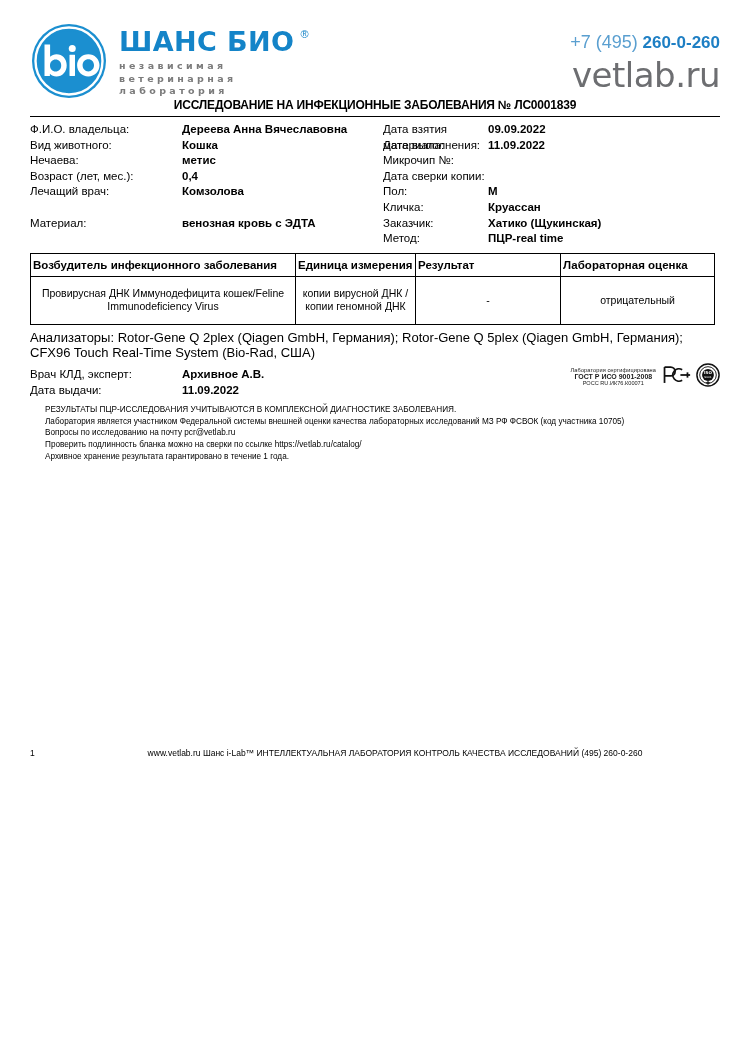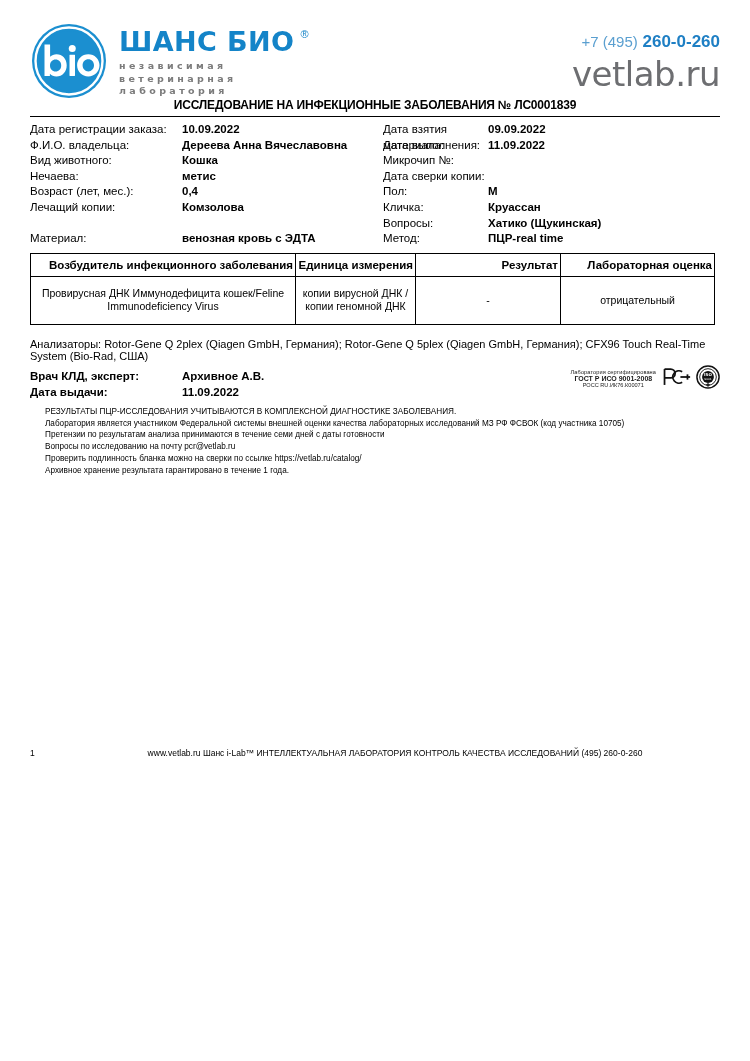--- a/index.html
+++ b/index.html
@@ -26,21 +26,21 @@
     letter-spacing: 0.4px; line-height: 1; font-family: "DejaVu Sans", sans-serif;
   }
   .brand-name .reg { font-size: 11px; color: #1484c8; line-height: 1.2; }
   .tagline { margin-top: 5px; }
   .tagline div {
     font-size: 9.5px; color: #7b7b7b; letter-spacing: 3.4px;
     line-height: 12.5px; font-weight: bold; font-family: "DejaVu Sans", sans-serif;
   }
   .contact { text-align: right; padding-top: 10px; }
   .phone { font-size: 17px; color: #1e7fc4; font-weight: bold; white-space: nowrap; }
-  .phone .pfx { font-size: 15px; font-weight: normal; color: #5a9fd0; }
+  .phone .pfx { font-size: 18px; font-weight: normal; color: #5a9fd0; }
   .site { font-size: 34px; color: #6d6e71; font-weight: normal; letter-spacing: -0.5px;
           margin-top: 2px; font-family: "DejaVu Sans", sans-serif; }
 
   
   .title {
     text-align: center; font-size: 12px; font-weight: bold;
     margin-top: 6px; letter-spacing: -0.2px;
   }
   .title-rule { border-bottom: 1.6px solid #000; margin-top: 4px; }
 
@@ -51,35 +51,35 @@
   .irow { display: flex; font-size: 11.5px; line-height: 15.6px; height: 15.6px; }
   .ilabel { width: 152px; flex: 0 0 152px; }
   .info-col.right .ilabel { width: 105px; flex: 0 0 105px; }
   .ival { font-weight: bold; }
   .spacer-row { height: 15.6px; }
 
   
   table.results { width: 684px; border-collapse: collapse; margin-top: 6px; table-layout: fixed; }
   table.results th, table.results td { border: 1.3px solid #000; }
   table.results th {
-    font-size: 11.5px; font-weight: bold; text-align: right;
+    font-size: 11.5px; font-weight: bold; text-align: left;
     padding: 4px 2px; height: 23px;
   }
   table.results td { font-size: 10.5px; text-align: center; padding: 6px 4px; height: 48px; vertical-align: middle; }
   td.pathogen { text-align: left; padding-left: 12px; line-height: 13.5px; }
   td.units { line-height: 13px; }
   .c1 { width: 265px; } .c2 { width: 120px; } .c3 { width: 145px; } .c4 { width: 154px; }
 
   
-  .analyzers { font-size: 11px; margin-top: 13px; color: #000; }
+  .analyzers { font-size: 13px; margin-top: 5px; color: #000; }
 
   
   .sign-block { position: relative; margin-top: 6px; }
   .sign-row { display: flex; font-size: 11.5px; line-height: 16px; }
-  .sign-row .ilabel { width: 152px; flex: 0 0 152px; font-weight: bold; }
+  .sign-row .ilabel { width: 152px; flex: 0 0 152px; }
   .cert {
     position: absolute; right: 0px; top: -3px; text-align: center;
     display: flex; align-items: center; gap: 5px;
   }
   .cert-text { text-align: center; color: #1a1a1a; }
   .cert-text .l1 { font-size: 5.6px; letter-spacing: 0.1px; }
   .cert-text .l2 { font-size: 7px; font-weight: bold; }
   .cert-text .l3 { font-size: 5.6px; }
   .rst { width: 30px; height: 22px; }
   .iso { width: 24px; height: 24px; }
@@ -140,41 +140,37 @@
       <div class="site">vetlab.ru</div>
     </div>
   </div>
 
   <div class="title">ИССЛЕДОВАНИЕ НА ИНФЕКЦИОННЫЕ ЗАБОЛЕВАНИЯ № ЛС0001839</div>
   <div class="title-rule"></div>
 
   <div class="info">
     <div class="info-col left">
       <div class="irow">
-        <span class="ilabel">Дата регистрации заказа:</span>
-        <span class="ival">10.09.2022</span>
-      </div>
-      <div class="irow">
         <span class="ilabel">Ф.И.О. владельца:</span>
         <span class="ival">Дереева Анна Вячеславовна</span>
       </div>
       <div class="irow">
         <span class="ilabel">Вид животного:</span>
         <span class="ival">Кошка</span>
       </div>
       <div class="irow">
         <span class="ilabel">Нечаева:</span>
         <span class="ival">метис</span>
       </div>
       <div class="irow">
         <span class="ilabel">Возраст (лет, мес.):</span>
         <span class="ival">0,4</span>
       </div>
       <div class="irow">
-        <span class="ilabel">Лечащий копии:</span>
+        <span class="ilabel">Лечащий врач:</span>
         <span class="ival">Комзолова</span>
       </div>
       <div class="spacer-row"></div>
       <div class="irow">
         <span class="ilabel">Материал:</span>
         <span class="ival">венозная кровь с ЭДТА</span>
       </div>
     </div>
 
     <div class="info-col right">
@@ -196,21 +192,21 @@
       </div>
       <div class="irow">
         <span class="ilabel">Пол:</span>
         <span class="ival">М</span>
       </div>
       <div class="irow">
         <span class="ilabel">Кличка:</span>
         <span class="ival">Круассан</span>
       </div>
       <div class="irow">
-        <span class="ilabel">Вопросы:</span>
+        <span class="ilabel">Заказчик:</span>
         <span class="ival">Хатико (Щукинская)</span>
       </div>
       <div class="irow">
         <span class="ilabel">Метод:</span>
         <span class="ival">ПЦР-real time</span>
       </div>
     </div>
   </div>
 
   <table class="results">
@@ -270,21 +266,20 @@
           <text x="13" y="16.4" font-size="3.1" fill="#fff" text-anchor="middle" font-family="DejaVu Sans, sans-serif">9001</text>
           <path d="M13 19.5 v4 M11 21.5 h4" stroke="#111" stroke-width="1.2"></path>
         </svg>
       </div>
     </div>
   </div>
 
   <div class="notes">
     <div class="first">РЕЗУЛЬТАТЫ ПЦР-ИССЛЕДОВАНИЯ УЧИТЫВАЮТСЯ В КОМПЛЕКСНОЙ ДИАГНОСТИКЕ ЗАБОЛЕВАНИЯ.</div>
     <div>Лаборатория является участником Федеральной системы внешней оценки качества лабораторных исследований МЗ РФ ФСВОК (код участника 10705)</div>
-    <div>Претензии по результатам анализа принимаются в течение семи дней  с даты готовности</div>
     <div>Вопросы по исследованию  на почту pcr@vetlab.ru</div>
     <div>Проверить подлинность бланка можно на сверки по ссылке https://vetlab.ru/catalog/</div>
     <div>Архивное хранение результата гарантировано в течение 1 года.</div>
   </div>
 
   <div class="footer">
     <div class="pageno">1</div>
     <div class="footer-text">www.vetlab.ru Шанс i-Lab™ ИНТЕЛЛЕКТУАЛЬНАЯ ЛАБОРАТОРИЯ КОНТРОЛЬ КАЧЕСТВА ИССЛЕДОВАНИЙ (495) 260-0-260</div>
   </div>
 

